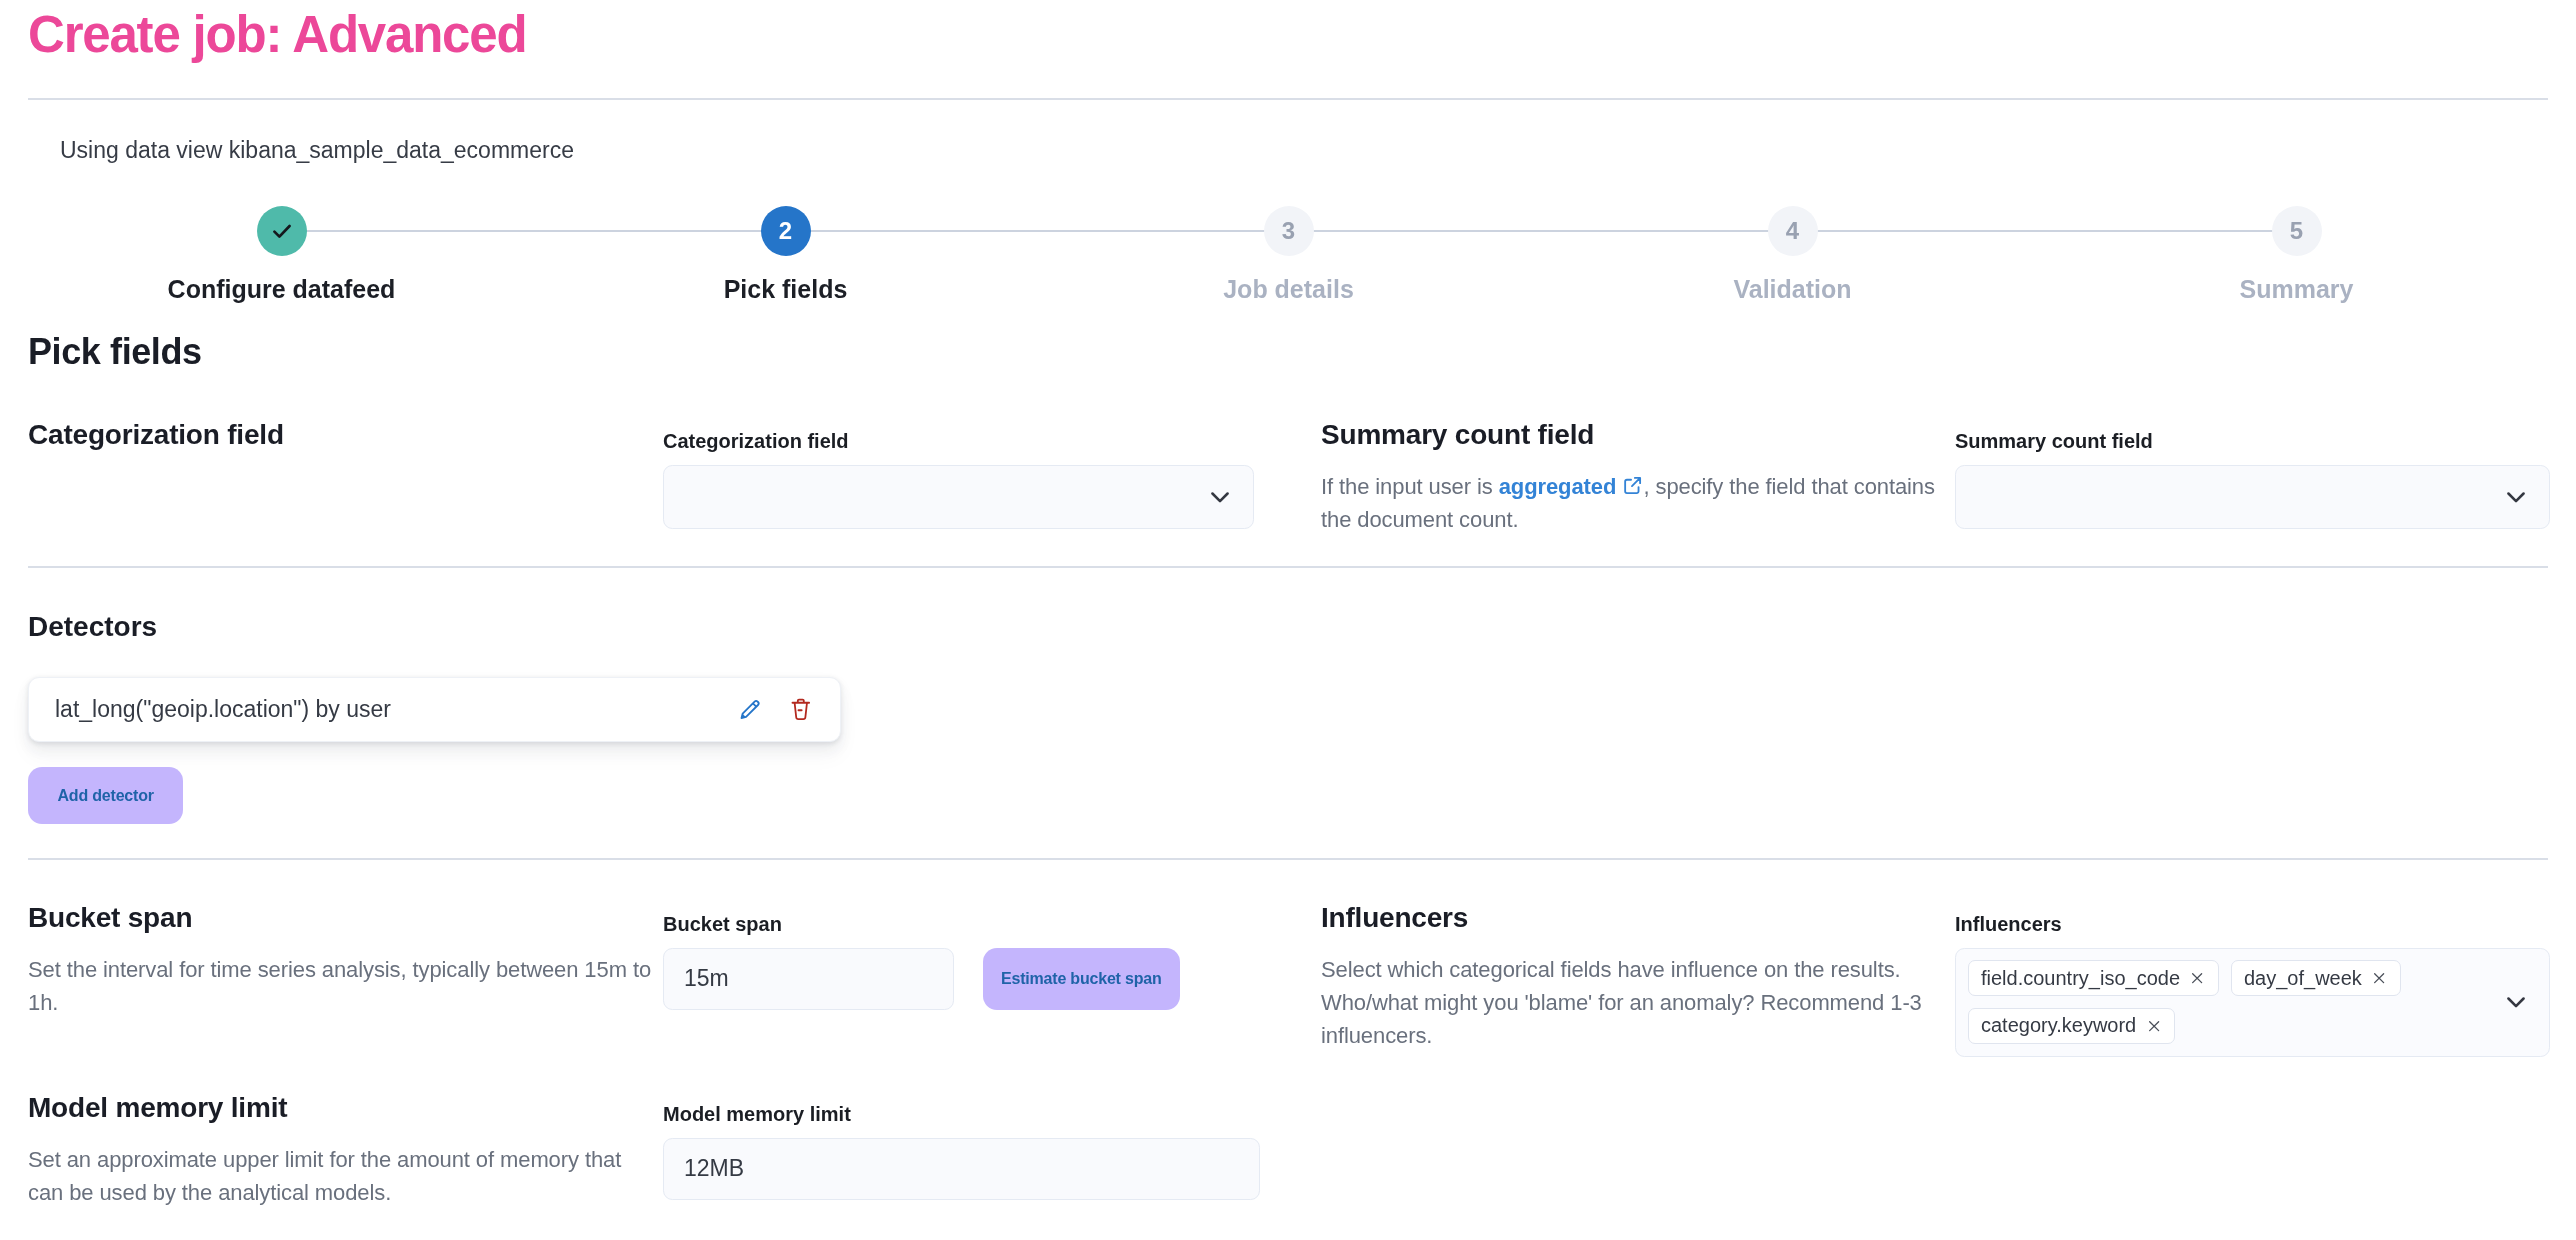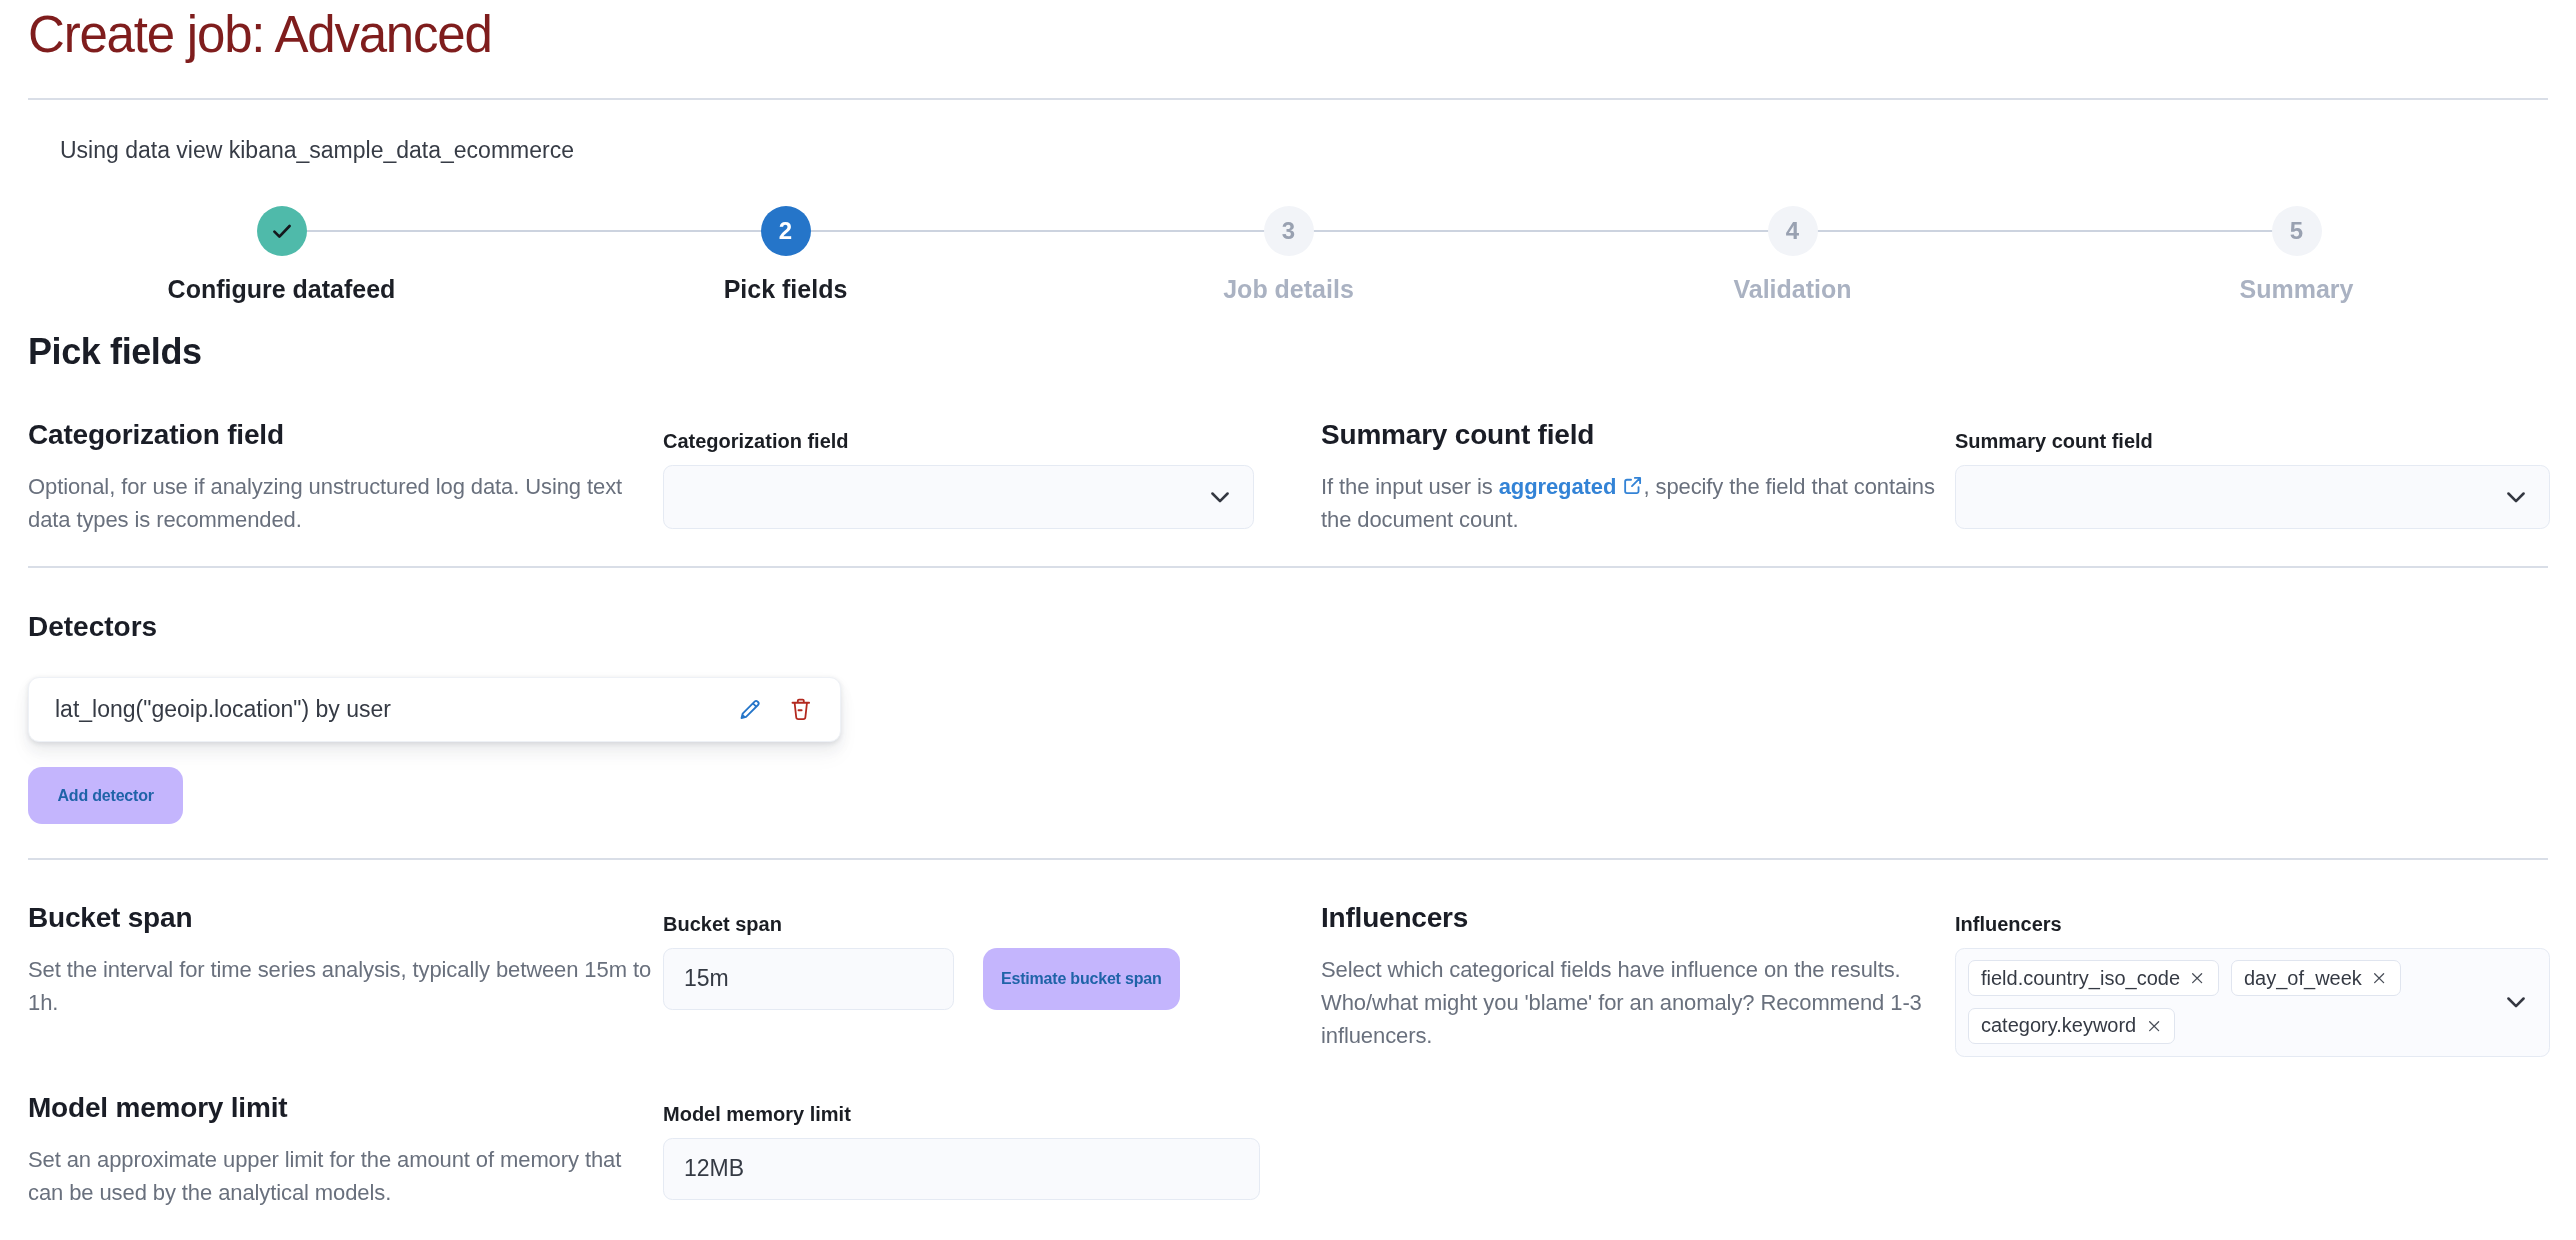--- a/index.html
+++ b/index.html
@@ -1,21 +1,21 @@
 <!DOCTYPE html>
 <html style="font-size:12.4px"><head>
 <meta charset="utf-8">
 <style>
   html,body{margin:0;padding:0;background:#fff;}
   body{font-family:"Liberation Sans","DejaVu Sans",sans-serif;color:#343741;}
   .page{position:relative;width:2576px;height:1241px;background:#fff;overflow:hidden;}
 
   
-  .title{position:absolute;left:28px;top:4.7px;margin:0;font-size:51px;font-weight:400;
-         letter-spacing:-1.2px;color:#7f1d1d;}
+  .title{position:absolute;left:28px;top:4.7px;margin:0;font-size:51px;font-weight:700;
+         letter-spacing:-1.2px;color:#ec4899;}
   .hr{position:absolute;left:28px;width:2520px;height:1.6px;background:#d9dee7;}
   .hr1{top:98px;} .hr2{top:566px;} .hr3{top:858px;}
   .data-view-note{position:absolute;left:28px;top:137px;font-size:23px;color:#373c46;margin-left:32px;}
 
   
   .step-line{position:absolute;left:281px;top:230px;width:2016px;height:2.3px;background:#ccd3df;}
   .step{position:absolute;top:206px;width:497px;display:flex;flex-direction:column;align-items:center;cursor:pointer;}
   .step-circle{width:50px;height:50px;border-radius:50%;display:flex;align-items:center;justify-content:center;
                position:relative;z-index:2;font-size:24px;font-weight:700;}
   .step-circle.done{background:#4fbaaa;}
@@ -108,21 +108,20 @@
 
   <div class="step future" style="left:2048px">
     <div class="step-circle future">5</div>
     <div class="step-label">Summary</div>
   </div>
 
   <h2 class="h2">Pick fields</h2>
 
   <div class="fg-desc" style="left:28px;top:419px;width:628px;">
     <h3>Categorization field</h3>
-    <p>Optional, for use if analyzing unstructured log data. Using text data types is recommended.</p>
   </div>
   <div class="fg-field" style="left:663px;top:430px;width:591px;">
     <label class="form-label">Categorization field</label>
     <div class="select-box">
       <svg class="chevron" viewBox="0 0 24 24">
         <path d="M5.5 9l6.5 6.5L18.5 9" fill="none" stroke="#343741" stroke-width="2.2" stroke-linecap="round" stroke-linejoin="round"></path>
       </svg>
     </div>
   </div>
 

